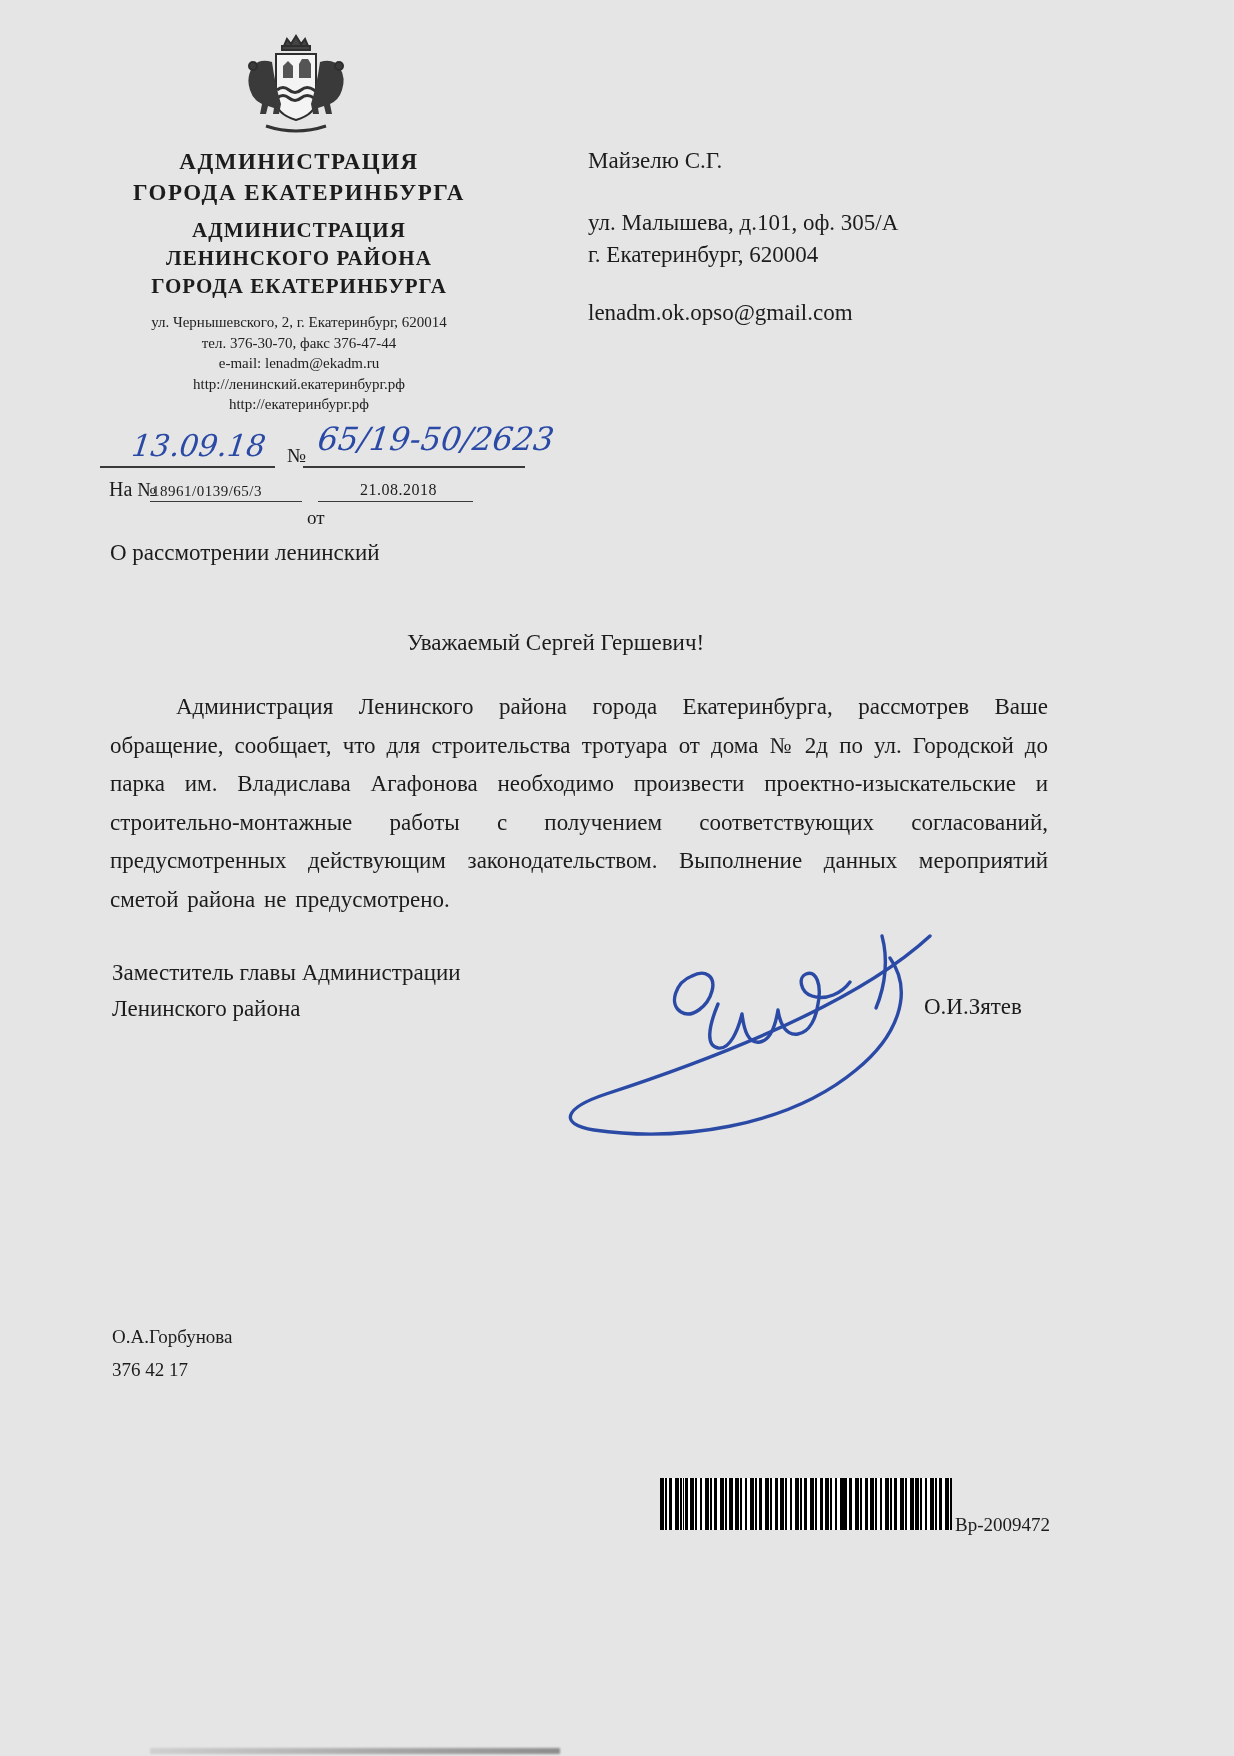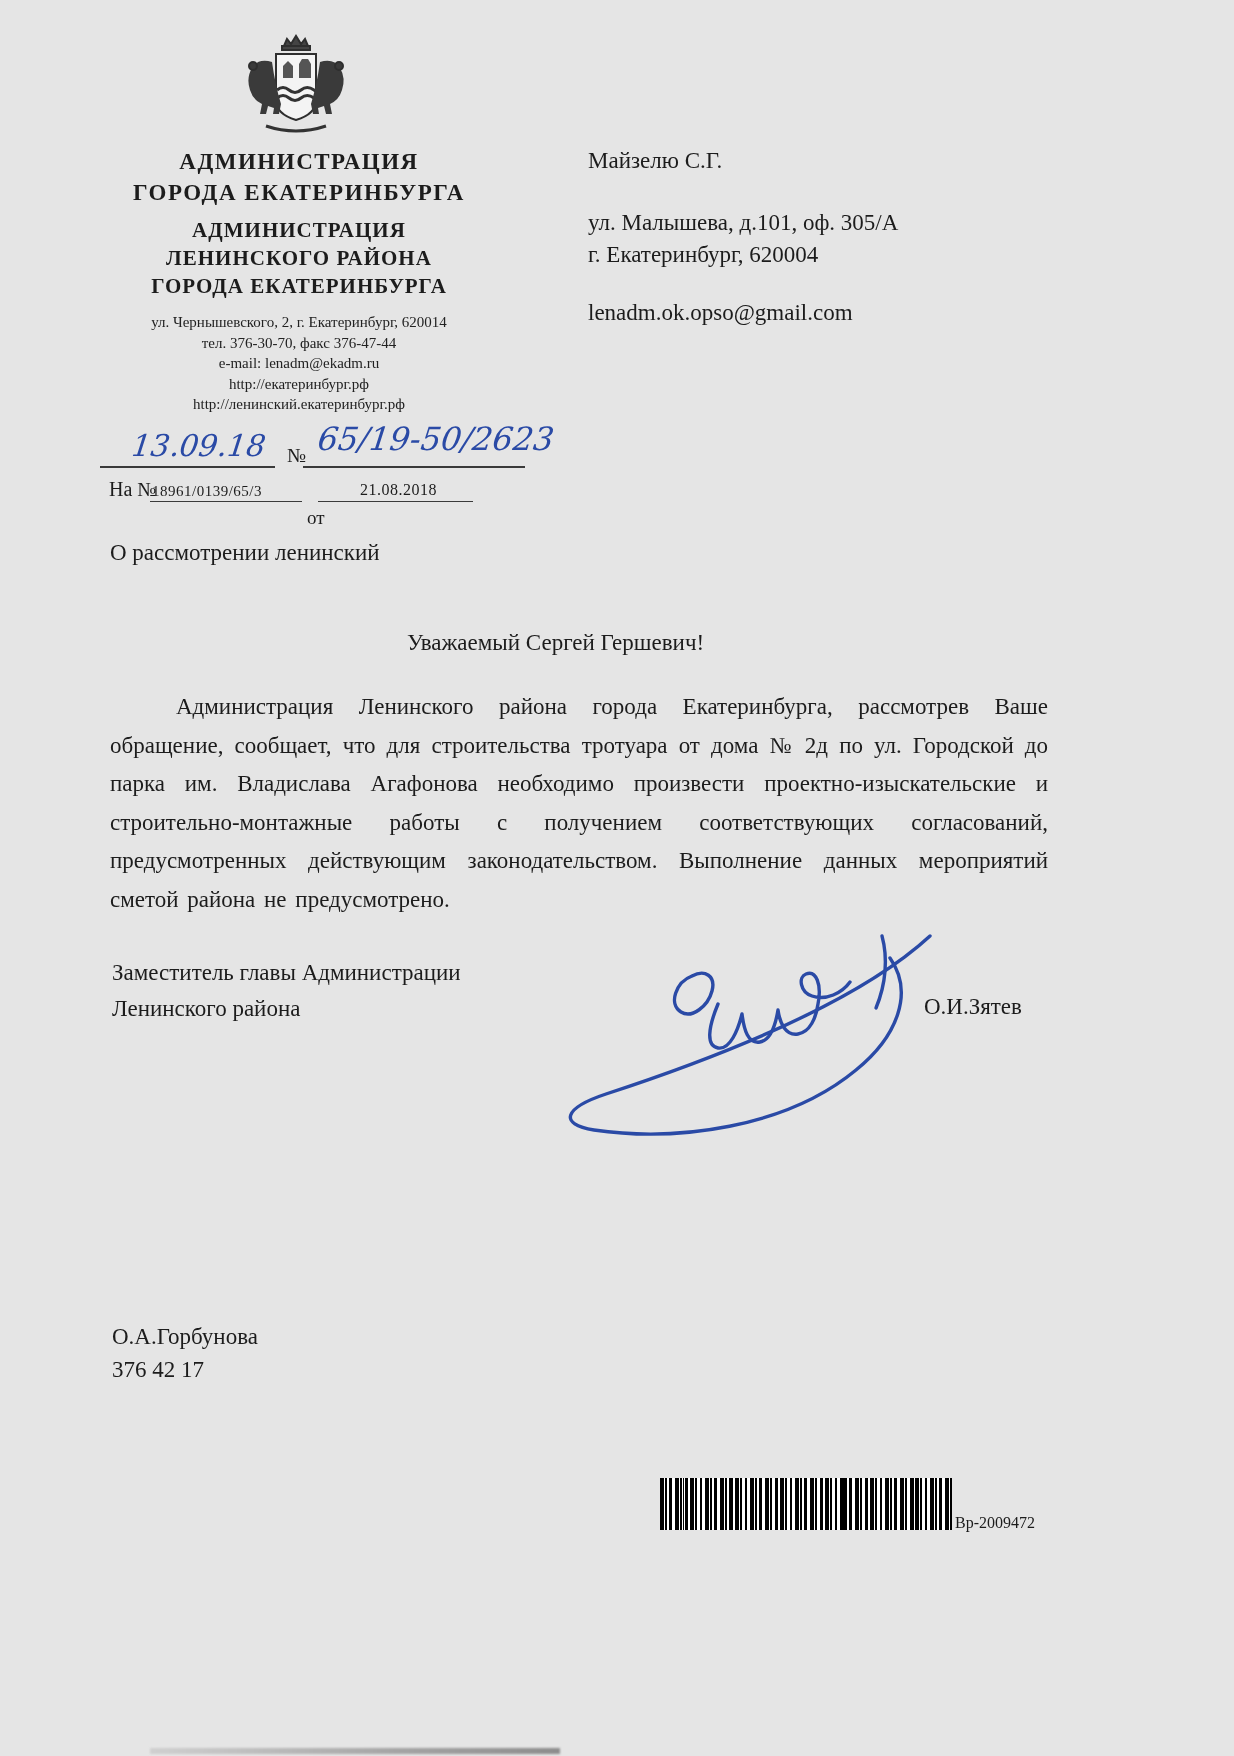--- a/index.html
+++ b/index.html
@@ -35,32 +35,32 @@
 
   .body-text {
     left:110px; top:688px; width:938px;
     font-size:23px; line-height:38.5px; text-align:justify;
     text-indent:66px; word-spacing:3px;
   }
 
   .sig-position { font-size:23px; line-height:36px; }
   .sig-name { font-size:23px; }
 
-  .executor { font-size:23px; line-height:33px; }
+  .executor { font-size:19px; line-height:33px; }
 
   
   .barcode {
     width:292px; height:52px; background-color:#fff;
     background-image:
       repeating-linear-gradient(90deg, #000 0 2px, rgba(0,0,0,0) 2px 5px),
       repeating-linear-gradient(90deg, #000 0 1px, rgba(0,0,0,0) 1px 9px),
       repeating-linear-gradient(90deg, #000 0 4px, rgba(0,0,0,0) 4px 15px),
       repeating-linear-gradient(90deg, #000 0 1px, rgba(0,0,0,0) 1px 23px);
   }
-  .barcode-label { font-size:16px; }
+  .barcode-label { font-size:19px; }
 
   .scan-smudge {
     left:150px; top:1748px; width:410px; height:6px;
     background:linear-gradient(90deg, #c9c9c9, #8f8f8f 60%, #6f6f6f);
     filter:blur(1px); opacity:0.75;
   }
 
   svg { display:block; }
 </style>
 </head>
@@ -102,22 +102,22 @@
     <div class="org-gap"></div>
     <div class="org-small">АДМИНИСТРАЦИЯ</div>
     <div class="org-small">ЛЕНИНСКОГО  РАЙОНА</div>
     <div class="org-small">ГОРОДА  ЕКАТЕРИНБУРГА</div>
   </div>
 
   <div class="abs contact-block">
     <div>ул. Чернышевского, 2, г. Екатеринбург, 620014</div>
     <div>тел. 376-30-70, факс 376-47-44</div>
     <div>e-mail: lenadm@ekadm.ru</div>
+    <div>http://ленинский.екатеринбург.рф</div>
     <div>http://екатеринбург.рф</div>
-    <div>http://ленинский.екатеринбург.рф</div>
   </div>
 
   <div class="abs recipient" style="left:588px; top:146px;">Майзелю С.Г.</div>
   <div class="abs recipient" style="left:588px; top:208px;">ул. Малышева, д.101, оф. 305/А</div>
   <div class="abs recipient" style="left:588px; top:240px;">г. Екатеринбург, 620004</div>
   <div class="abs recipient" style="left:588px; top:298px;">lenadm.ok.opso@gmail.com</div>
 
   <div class="abs handwriting" style="left:132px; top:428px; font-size:30px;">13.09.18</div>
   <div class="abs uline" style="left:100px; top:466px; width:175px;"></div>
   <div class="abs ref-label" style="left:287px; top:444px;">№</div>

